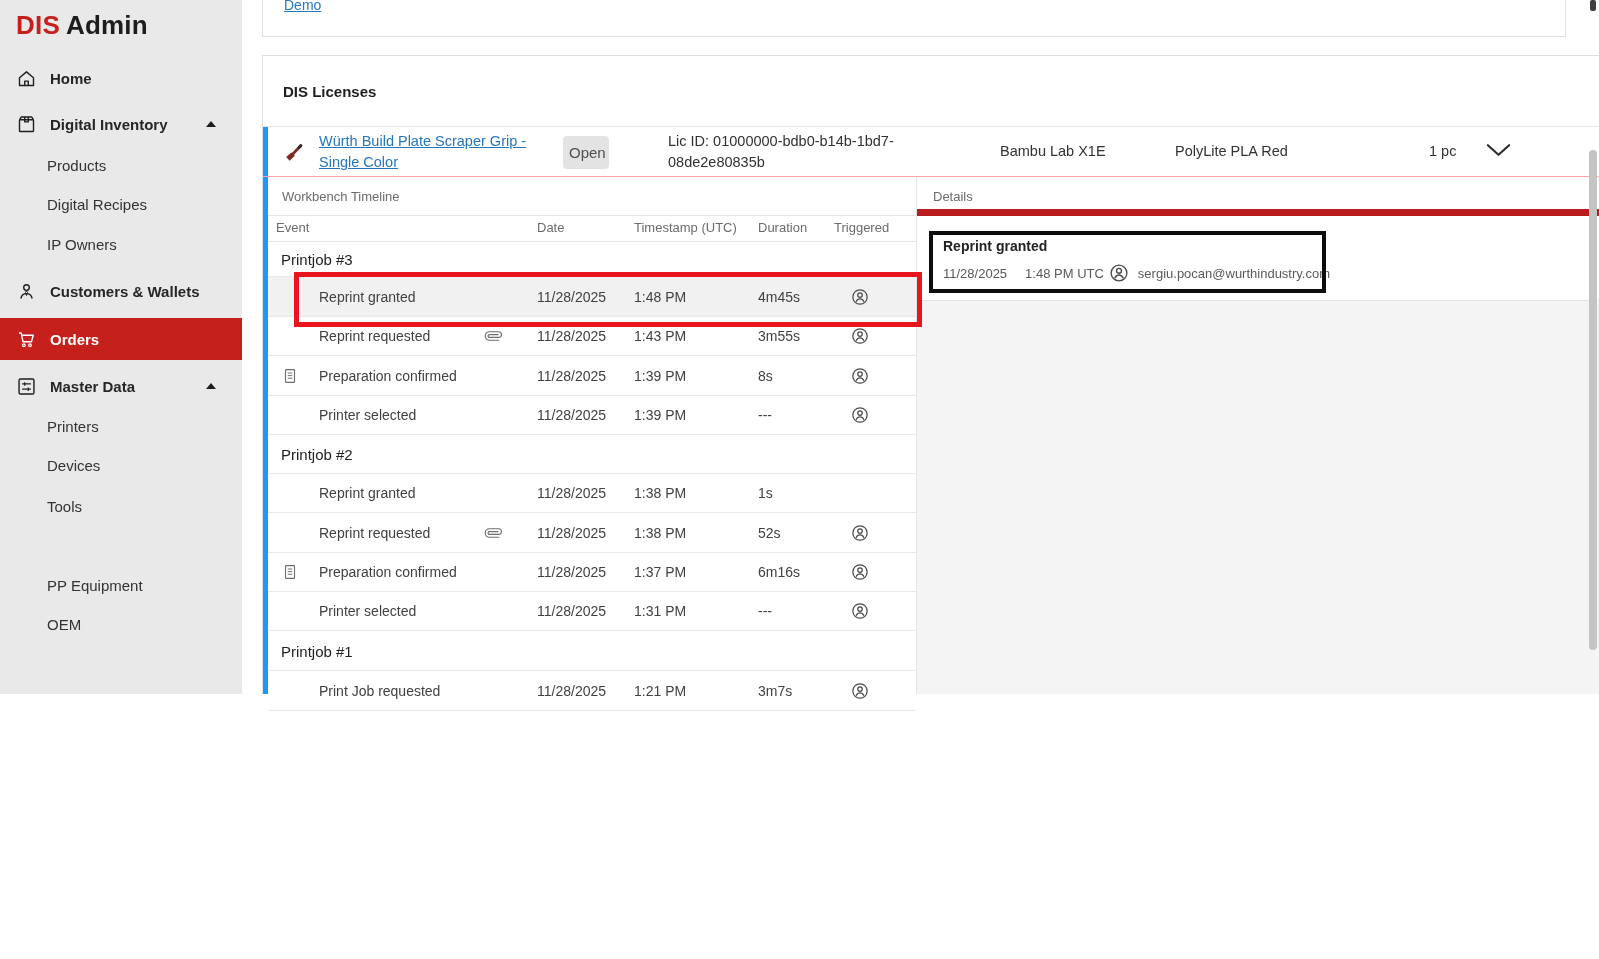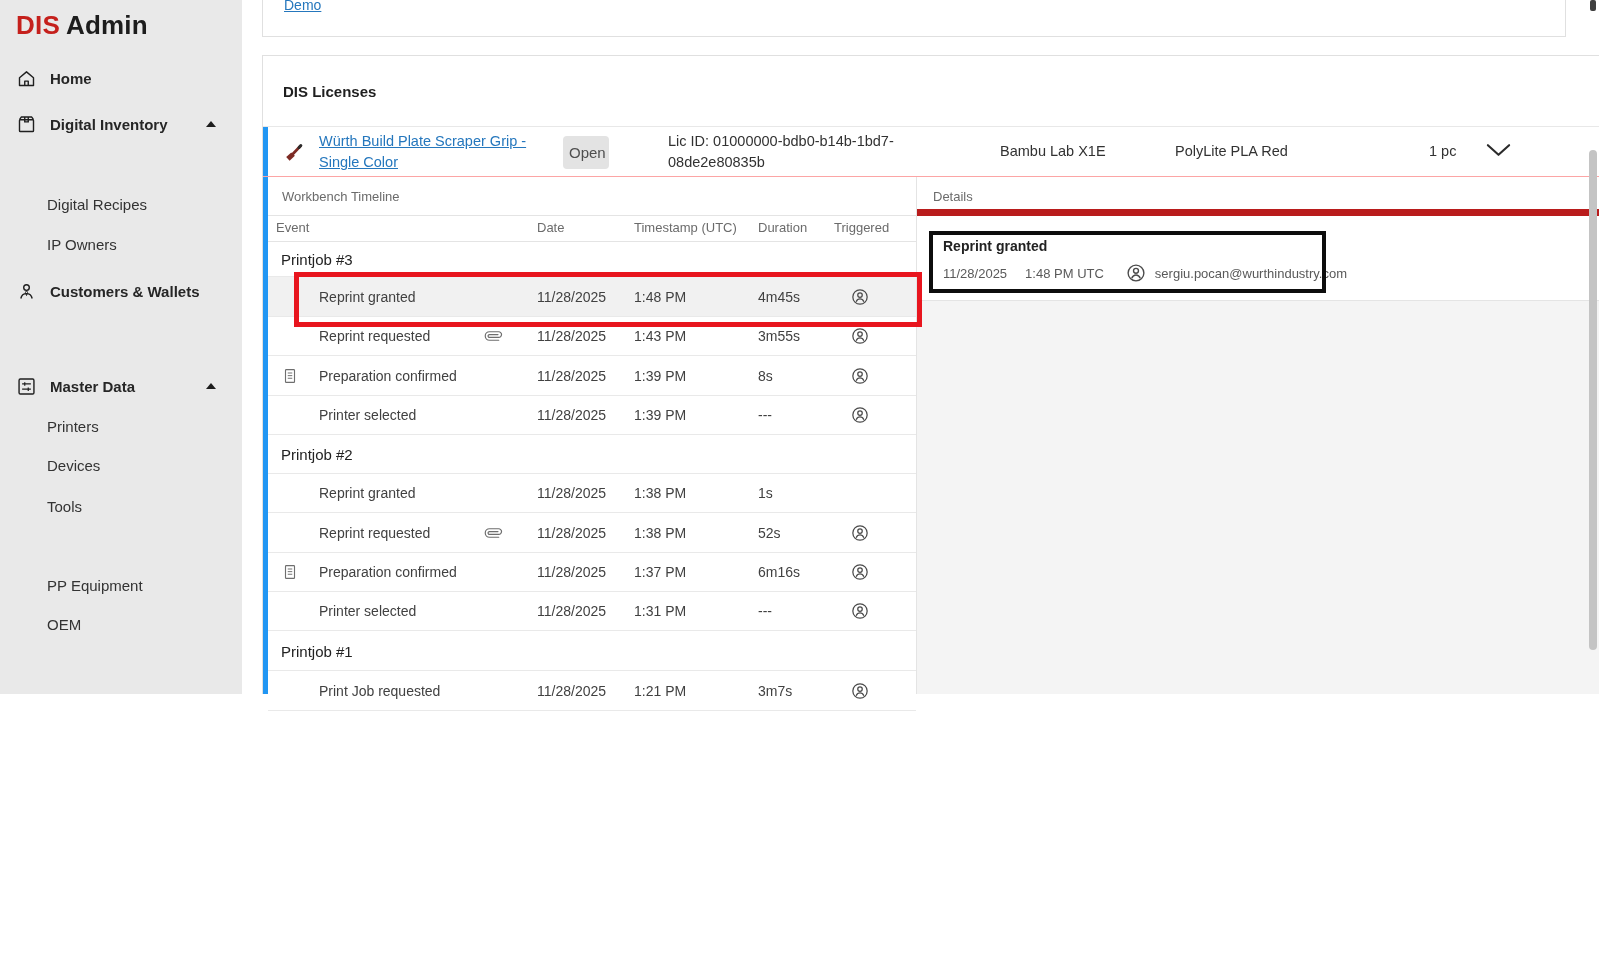--- a/index.html
+++ b/index.html
@@ -51,21 +51,21 @@
   .tl-row.sel{background:#f1f1f1;}
   .ev{left:51px;} .c-date{left:269px;} .c-time{left:366px;} .c-dur{left:490px;}
   .doc-ico{position:absolute;left:13px;top:50%;transform:translateY(-50%);width:18px;height:20px;color:#6e6e6e;}
   .clip-ico{position:absolute;left:217px;top:50%;transform:translateY(-50%) rotate(45deg);width:17px;height:17px;color:#6e6e6e;}
   .trig-ico{position:absolute;left:582px;top:50%;transform:translateY(-50%);width:20px;height:20px;color:#4a4a4a;}
   .details{position:absolute;left:653px;top:0;right:0;bottom:0;border-left:1px solid #e4e4e4;background:#f4f4f4;box-sizing:border-box;}
   .dt-head{height:39px;background:#fff;border-bottom:7px solid #b91c1c;position:relative;box-sizing:border-box;}
   .dt-item{height:85px;background:#fff;border-bottom:1px solid #e4e4e4;position:relative;box-sizing:border-box;}
   .dt-title{position:absolute;left:26px;top:22px;font-size:14px;font-weight:700;color:#222;}
   .dt-meta{position:absolute;left:26px;top:46px;display:flex;align-items:center;font-size:13px;color:#595959;}
-  .dt-meta .m-date{margin-right:18px;} .dt-meta .m-time{margin-right:21px;}
+  .dt-meta .m-date{margin-right:18px;} .dt-meta .m-time{margin-right:4px;}
   .dt-meta .uico{width:22px;height:22px;color:#4a4a4a;margin-right:8px;}
   
   .anno-red{position:absolute;left:294px;top:272px;width:628px;height:55px;border:5px solid #e8151e;
     box-sizing:border-box;pointer-events:none;z-index:40;}
   .anno-black{position:absolute;left:929px;top:231px;width:397px;height:62px;border:4px solid #0d0d0d;
     box-sizing:border-box;pointer-events:none;z-index:40;}
   .sb-thumb{position:absolute;left:1589px;top:150px;width:8px;height:500px;background:#c4c4c4;border-radius:4px;}
   .sb-top{position:absolute;left:1590px;top:0;width:6px;height:11px;background:#3f3f3f;border-radius:2px;}
   .hidden-defs{position:absolute;width:0;height:0;overflow:hidden;}
 </style>
@@ -133,31 +133,40 @@
         </svg>
       <span>Digital Inventory</span>
       <span class="caret-up"></span>
     </div>
     <div class="nav-item" style="top:58px">
       <svg class="nico">
           <use href="#i-home"></use>
         </svg>
       <span>Home</span>
     </div>
+    <div class="nav-item nav-sub" style="top:145px">
+      <span>Products</span>
+    </div>
     <div class="nav-item nav-sub" style="top:184px">
       <span>Digital Recipes</span>
     </div>
     <div class="nav-item nav-sub" style="top:224px">
       <span>IP Owners</span>
     </div>
     <div class="nav-item" style="top:271px">
       <svg class="nico">
           <use href="#i-people"></use>
         </svg>
       <span>Customers &amp; Wallets</span>
+    </div>
+    <div class="nav-item nav-active" style="top:318px">
+      <svg class="nico">
+          <use href="#i-cart"></use>
+        </svg>
+      <span>Orders</span>
     </div>
     <div class="nav-item nav-sub" style="top:406px">
       <span>Printers</span>
     </div>
     <div class="nav-item" style="top:366px">
       <svg class="nico">
           <use href="#i-sliders"></use>
         </svg>
       <span>Master Data</span>
       <span class="caret-up"></span>

